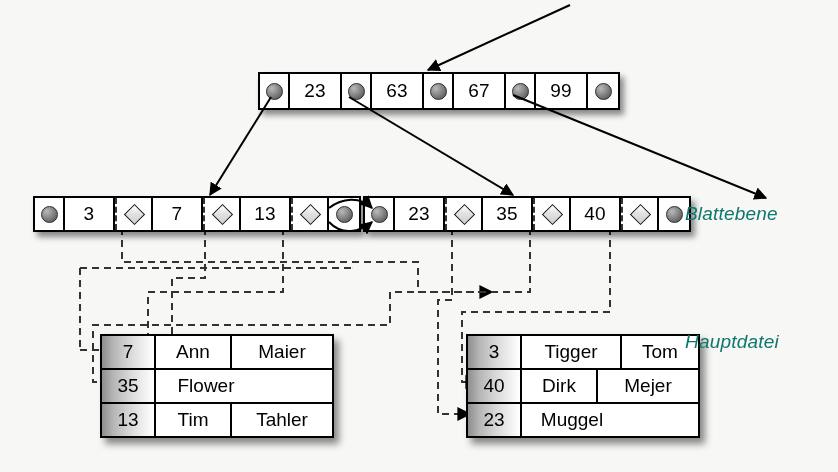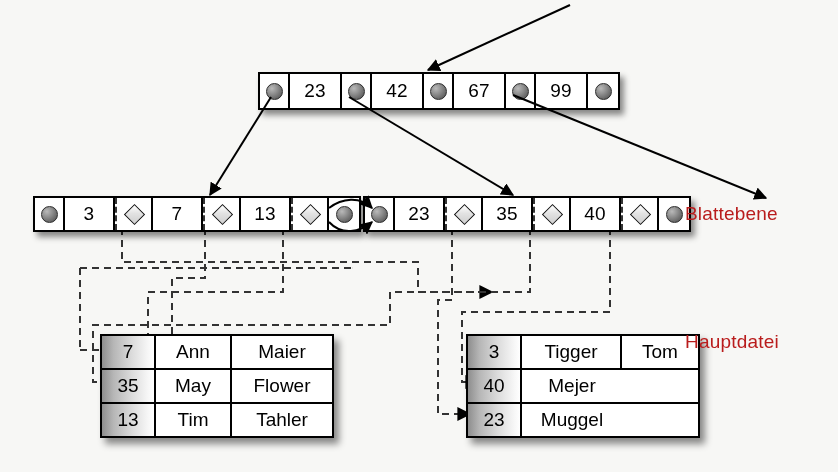--- a/index.html
+++ b/index.html
@@ -80,22 +80,23 @@
   .tcell.key{
     width:54px;
     background:linear-gradient(to right,#8e8e8e 0%,#b6b6b6 22%,#dcdcdc 58%,#f6f6f6 88%,#ffffff 100%);
   }
   .tcell.nm{width:76px;}
   .tcell.ln{width:100px;}
 
   
   .sidelabel{
     position:absolute;
+    font-style:italic;
     font-size:19px;
-    color:#b91c1c;
+    color:#0f766e;
     white-space:nowrap;
     letter-spacing:0.2px;
     z-index:6;
   }
 </style>
 </head>
 <body>
 
 <div id="stage">
 
@@ -151,21 +152,21 @@
   </svg>
 
   <div class="node" id="root-node" style="left:258px;top:72px;height:38px;">
     <div class="cell ptr">
       <span class="disc"></span>
       </div>
     <div class="cell val">23</div>
     <div class="cell ptr">
       <span class="disc"></span>
       </div>
-    <div class="cell val">42</div>
+    <div class="cell val">63</div>
     <div class="cell ptr">
       <span class="disc"></span>
       </div>
     <div class="cell val">67</div>
     <div class="cell ptr">
       <span class="disc"></span>
       </div>
     <div class="cell val">99</div>
     <div class="cell ptr">
       <span class="disc"></span>
@@ -215,38 +216,38 @@
   </div>
 
   <div class="table" id="table-left" style="left:100px;top:334px;">
     <div class="trow">
       <div class="tcell key">7</div>
       <div class="tcell nm">Ann</div>
       <div class="tcell ln">Maier</div>
     </div>
     <div class="trow">
       <div class="tcell key">35</div>
-      <div class="tcell nm">May</div>
       <div class="tcell ln">Flower</div>
     </div>
     <div class="trow">
       <div class="tcell key">13</div>
       <div class="tcell nm">Tim</div>
       <div class="tcell ln">Tahler</div>
     </div>
   </div>
 
   <div class="table" id="table-right" style="left:466px;top:334px;">
     <div class="trow">
       <div class="tcell key">3</div>
       <div class="tcell ln">Tigger</div>
       <div class="tcell nm">Tom</div>
     </div>
     <div class="trow">
       <div class="tcell key">40</div>
+      <div class="tcell nm">Dirk</div>
       <div class="tcell ln">Mejer</div>
     </div>
     <div class="trow">
       <div class="tcell key">23</div>
       <div class="tcell ln">Muggel</div>
     </div>
   </div>
 
   <div class="sidelabel" style="left:685px;top:203px;">Blattebene</div>
   <div class="sidelabel" style="left:685px;top:331px;">Hauptdatei</div>

